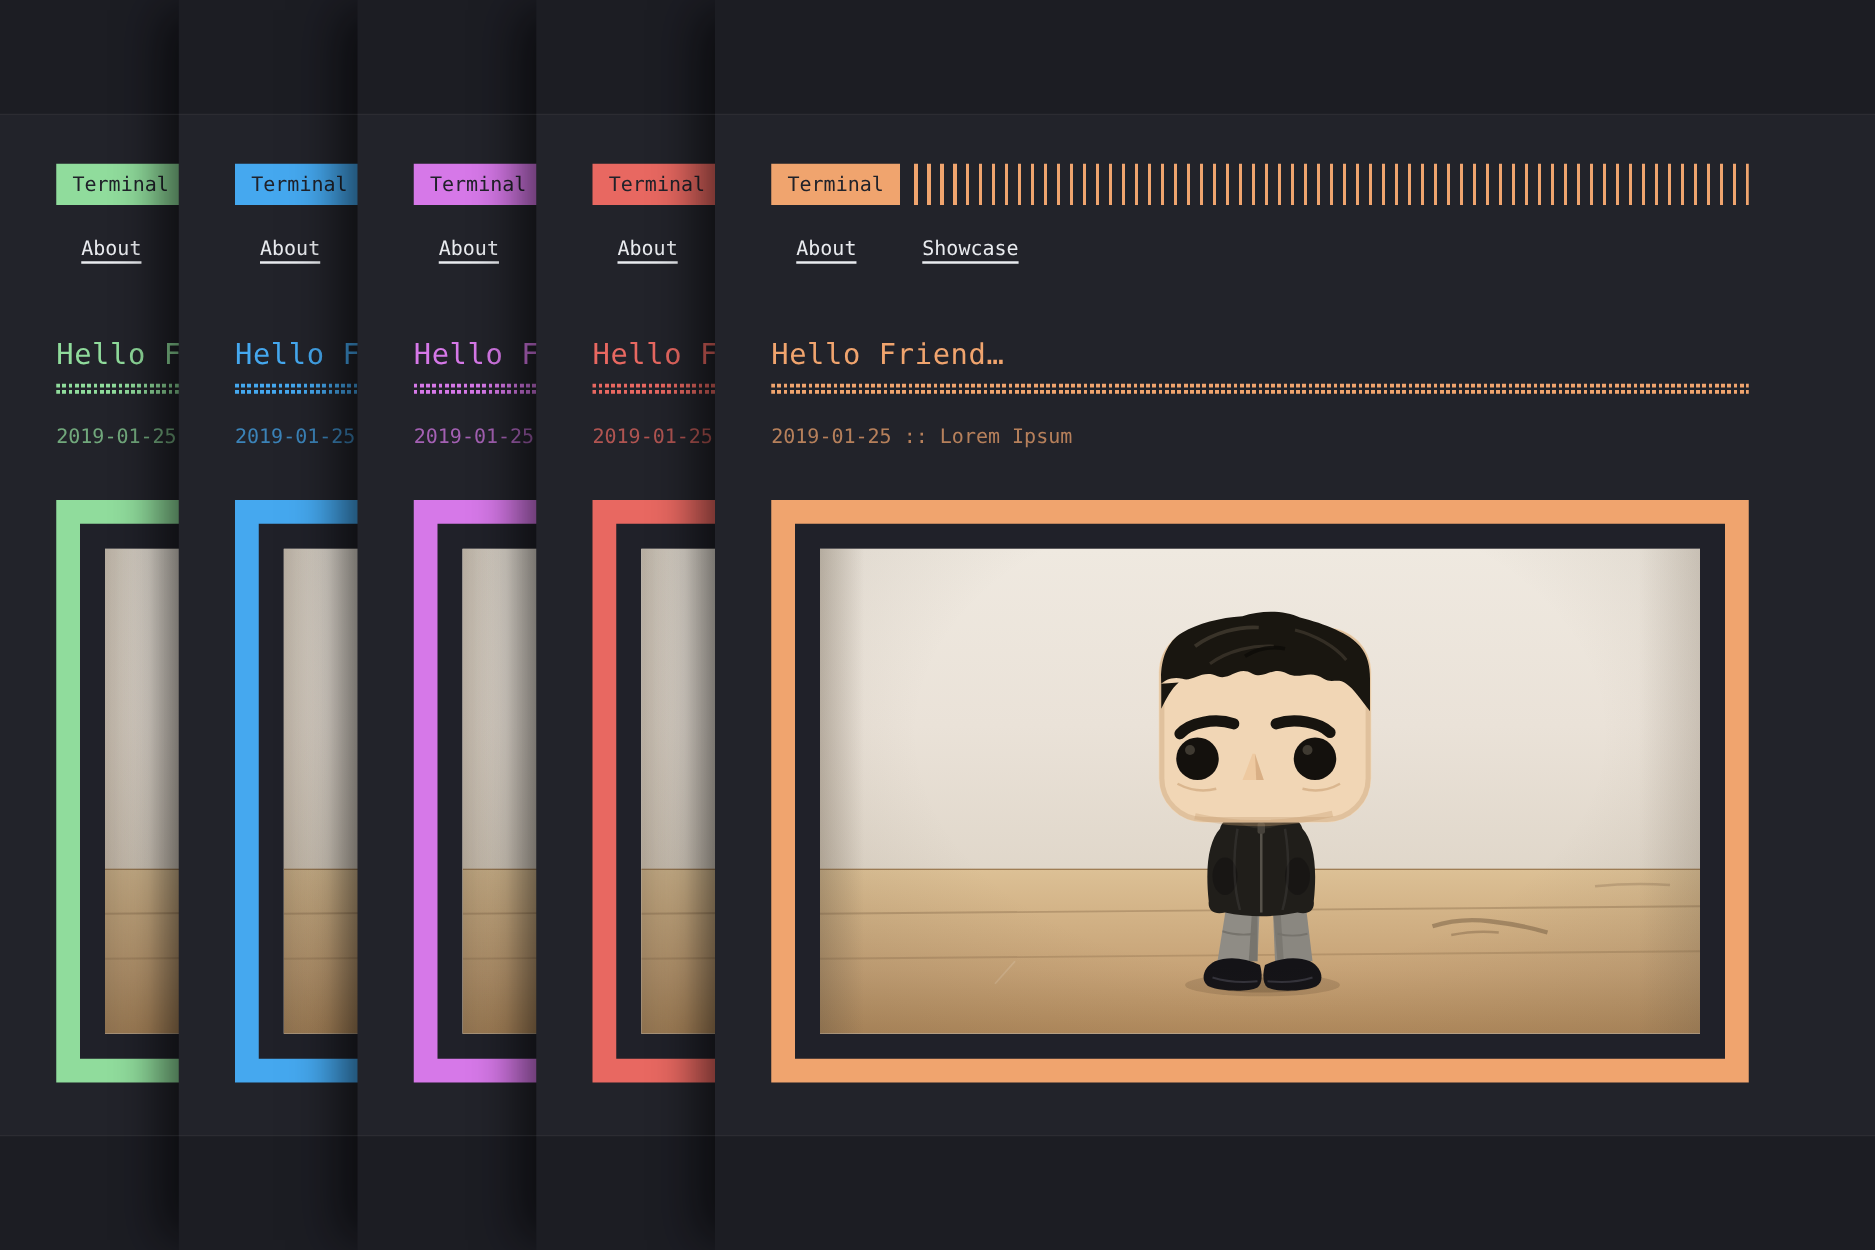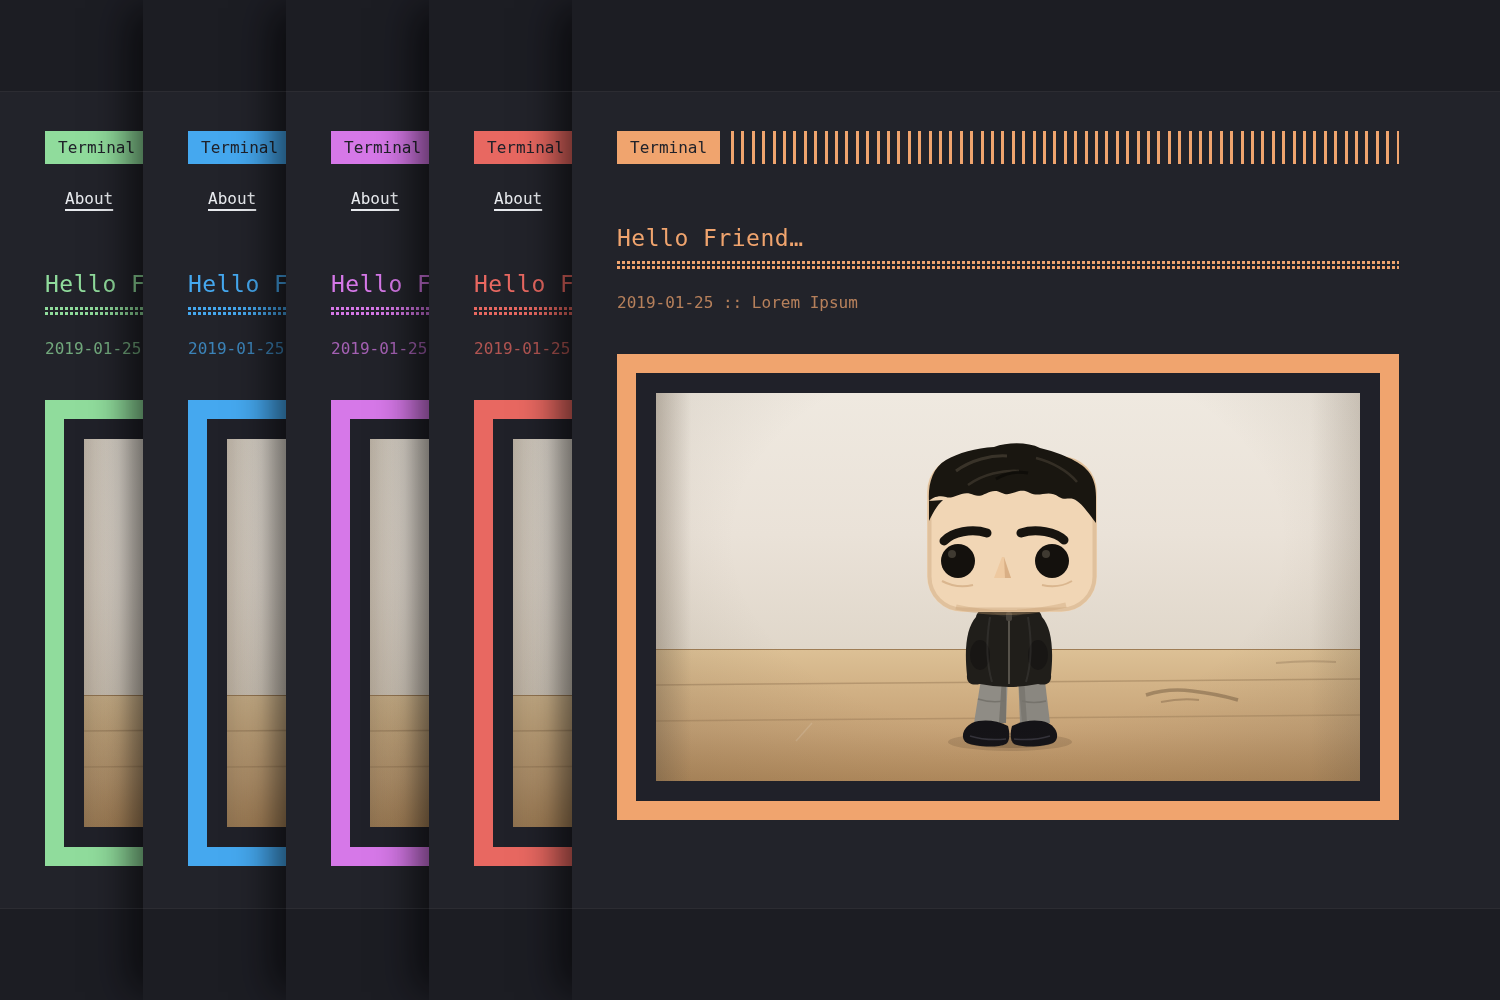--- a/index.html
+++ b/index.html
@@ -516,20 +516,24 @@
     </div>
   </section>
     <section class="panel" style="left: 572px; z-index: 5; --accent: #f0a46e;">
     <div class="container">
 
       <div class="hdr">
         <span class="badge">Terminal</span>
         <div class="bars"></div>
       </div>
 
+      <nav class="nav">
+        <a href="#">About</a>
+        <a href="#">Showcase</a>
+      </nav>
 
       <h1 class="post-title">Hello Friend…</h1>
 
       <div class="dots">
         <div class="dot-row"></div>
         <div class="dot-row"></div>
       </div>
 
       <div class="post-meta">2019-01-25 :: Lorem Ipsum</div>
 

